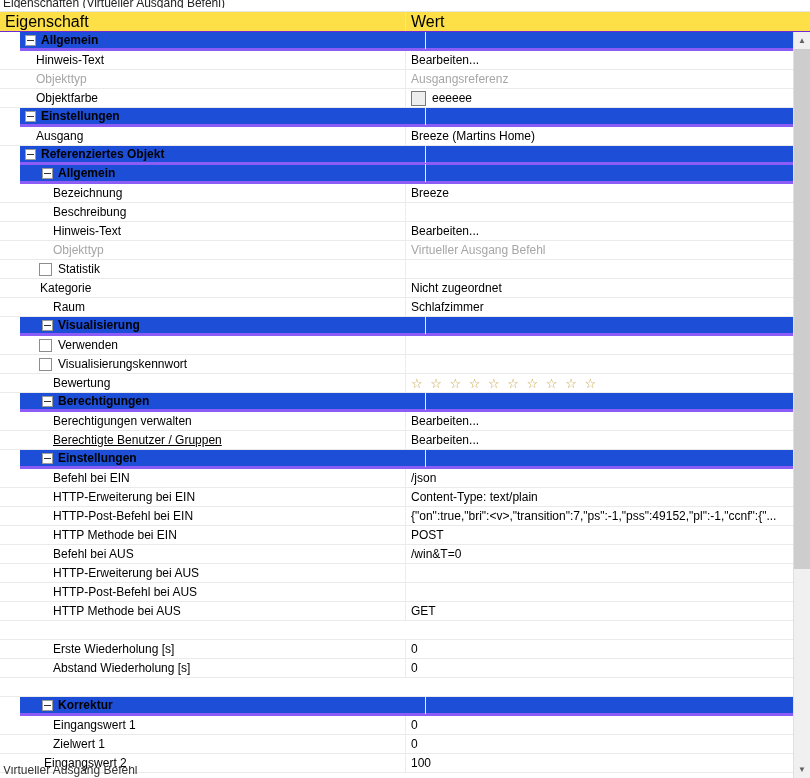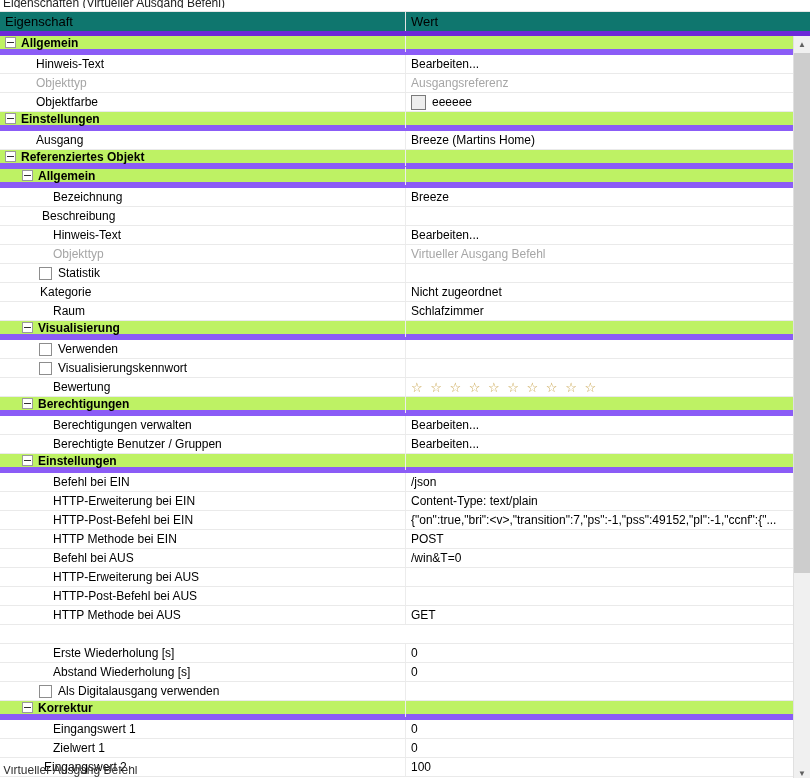--- a/index.html
+++ b/index.html
@@ -29,25 +29,25 @@
     font-size: 12px;
     color: #222;
     padding-left: 3px;
     line-height: 13px;
     position: relative;
     top: -3px;
   }
   .header-row {
     display: flex;
     height: 19px;
-    background: #0f766e;
-    border-bottom: 5px solid #6d28d9;
+    background: #fde047;
+    border-bottom: 1px solid #6d28d9;
     border-top: 1px solid #e6e6e6;
     align-items: center;
-    font-size: 13px;
+    font-size: 16px;
   }
   .header-cell {
     padding-left: 5px;
     box-sizing: border-box;
     height: 19px;
     line-height: 19px;
     color: #000;
   }
   .header-cell.left { width: 406px; border-right: 1px solid #e2e2e2; }
   .header-cell.right { flex: 1; }
@@ -63,22 +63,23 @@
     position: relative;
   }
   .row {
     display: flex;
     height: 19px;
     box-sizing: border-box;
     border-bottom: 1px solid #eaeaea;
     align-items: center;
   }
   .row.group {
-    background: #bef264;
-    border-bottom: 6px solid #8b5cf6;
+    background: #1d4ed8;
+    border-bottom: 3px solid #8b5cf6;
+    margin-left: 20px;
   }
   .cell-name {
     width: 406px;
     box-sizing: border-box;
     height: 18px;
     line-height: 18px;
     border-right: 1px solid #ececec;
     white-space: nowrap;
     overflow: hidden;
     display: flex;
@@ -268,21 +269,21 @@
         </div>
         <div class="row">
           <div class="cell-name" style="padding-left: 53px;">
             <span class="label">Bezeichnung</span>
           </div>
           <div class="cell-value">
             <span class="">Breeze</span>
           </div>
         </div>
         <div class="row">
-          <div class="cell-name" style="padding-left: 42px;">
+          <div class="cell-name" style="padding-left: 53px;">
             <span class="label">Beschreibung</span>
           </div>
           <div class="cell-value">
             <span class=""></span>
           </div>
         </div>
         <div class="row">
           <div class="cell-name" style="padding-left: 53px;">
             <span class="label">Hinweis-Text</span>
           </div>
@@ -369,21 +370,21 @@
         </div>
         <div class="row">
           <div class="cell-name" style="padding-left: 53px;">
             <span class="label">Berechtigungen verwalten</span>
           </div>
           <div class="cell-value">
             <span class="">Bearbeiten...</span>
           </div>
         </div>
         <div class="row">
-          <div class="cell-name" style="padding-left: 53px;">
+          <div class="cell-name" style="padding-left: 53px; text-decoration: underline;">
             <span class="label">Berechtigte Benutzer / Gruppen</span>
           </div>
           <div class="cell-value">
             <span class="">Bearbeiten...</span>
           </div>
         </div>
         <div class="row group">
           <div class="cell-name" style="padding-left: 22px;">
             <span class="expander"></span>
             <span class="label bold">Einstellungen</span>
@@ -471,24 +472,20 @@
         </div>
         <div class="row">
           <div class="cell-name" style="padding-left: 53px;">
             <span class="label">Abstand Wiederholung [s]</span>
           </div>
           <div class="cell-value">
             <span class="">0</span>
           </div>
         </div>
         <div class="row">
-          <div class="cell-name" style="padding-left: 39px;">
-            <span class="checkbox"></span>
-            <span class="label">Als Digitalausgang verwenden</span>
-          </div>
           <div class="cell-value">
             <span class=""></span>
           </div>
         </div>
         <div class="row group">
           <div class="cell-name" style="padding-left: 22px;">
             <span class="expander"></span>
             <span class="label bold">Korrektur</span>
           </div>
           <div class="cell-value">

